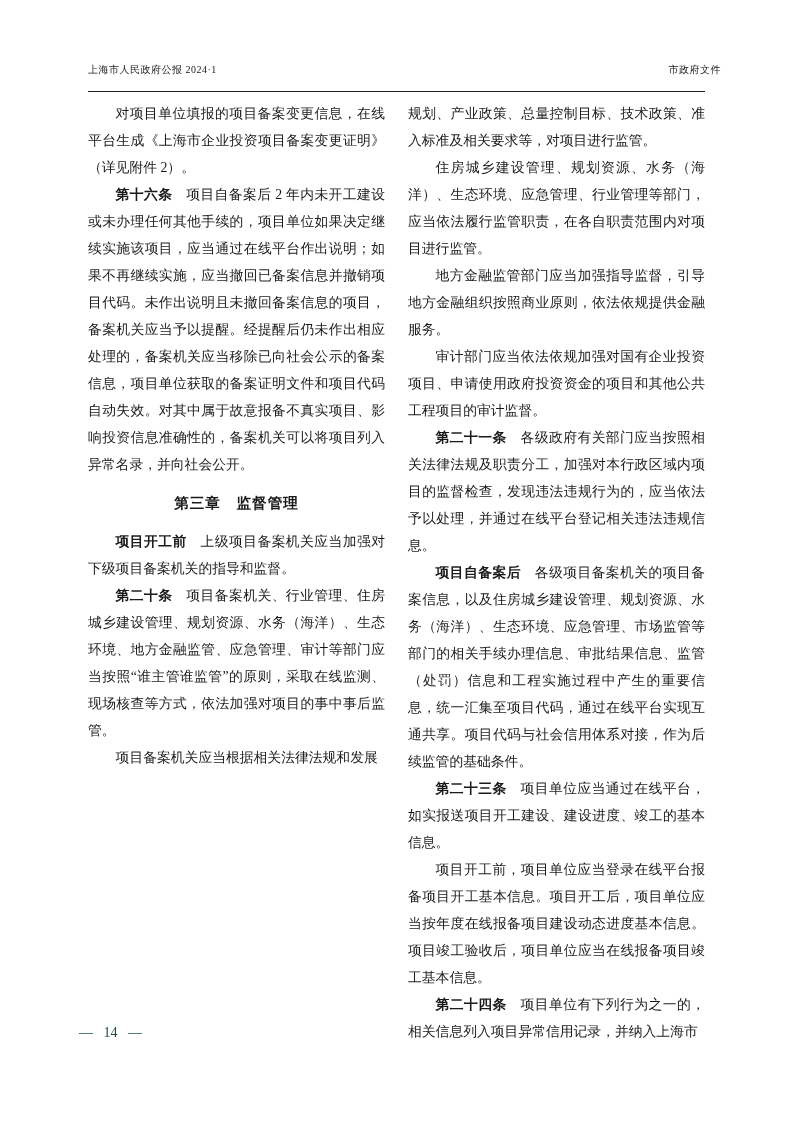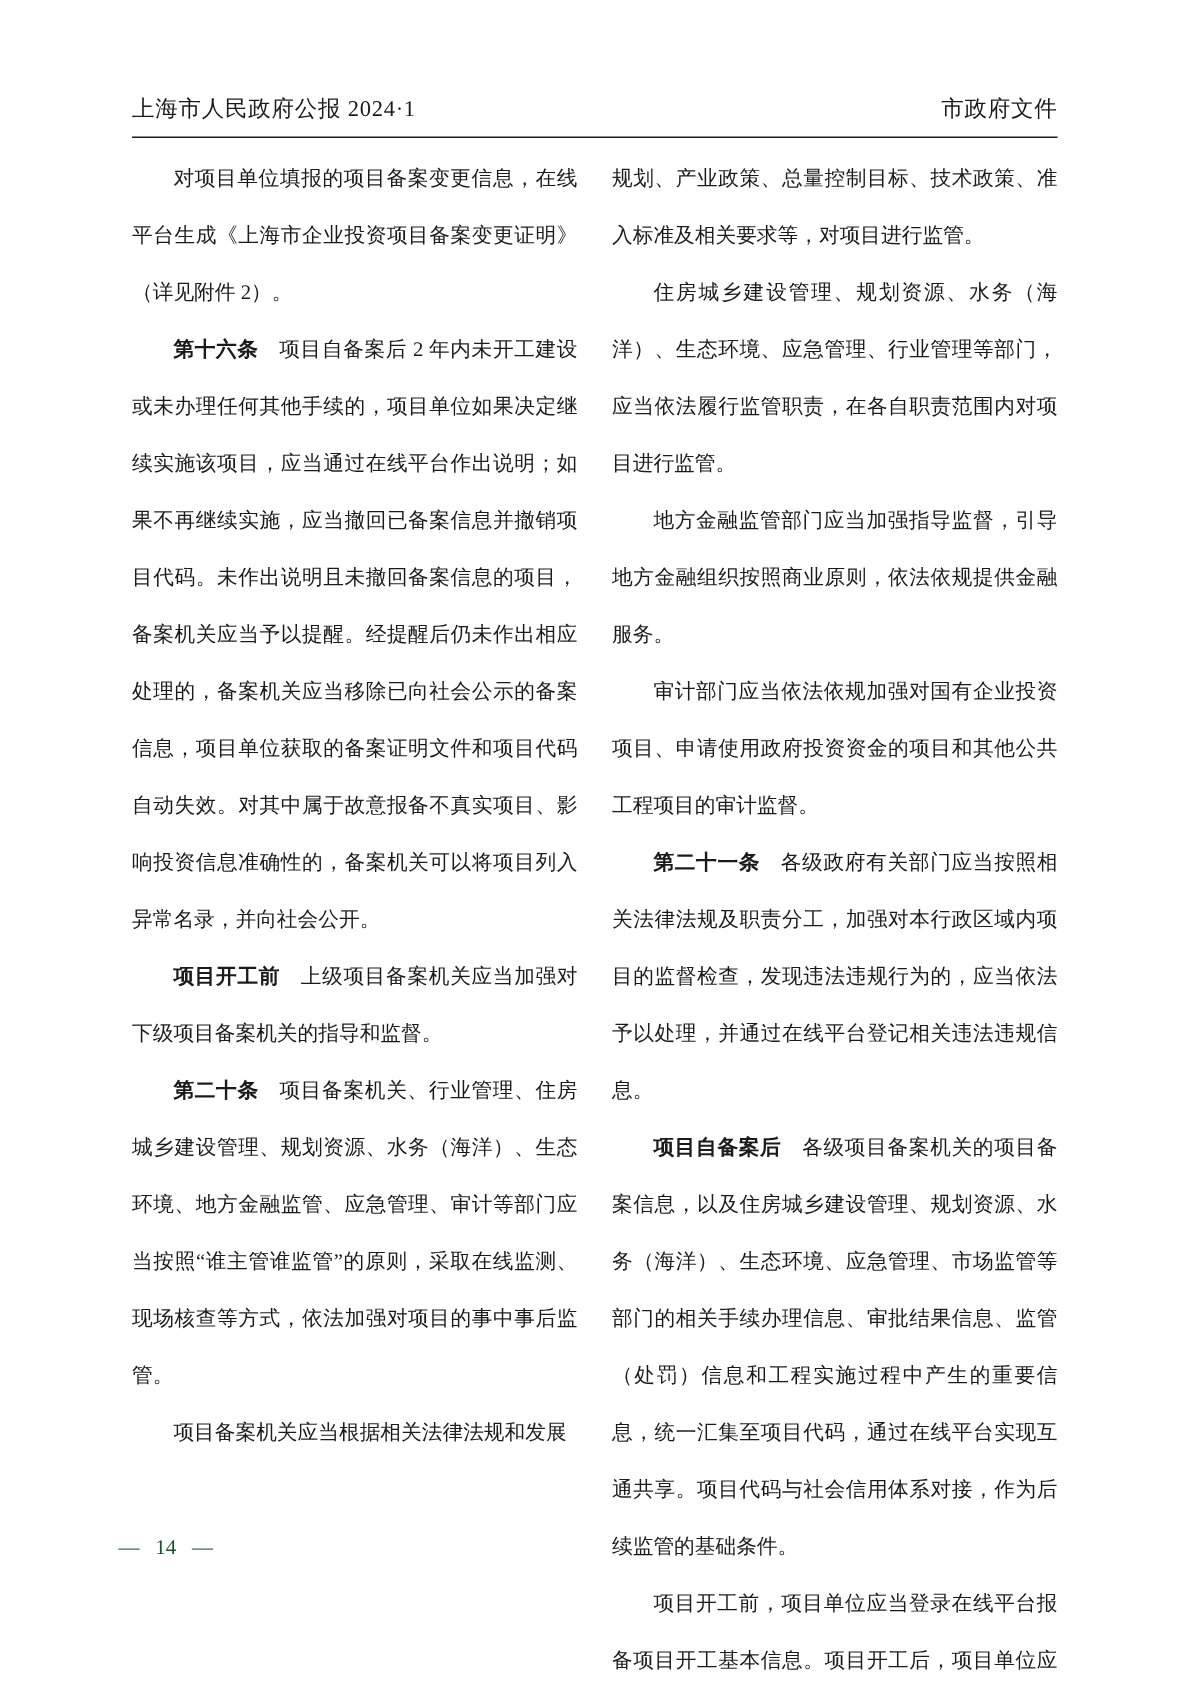--- a/index.html
+++ b/index.html
@@ -8,26 +8,26 @@
     height: 1122px;
     position: relative;
     background: #ffffff;
     font-family: "Liberation Serif", "DejaVu Serif", serif;
     color: #1a1a1a;
     overflow: hidden;
   }
   .page-header {
     position: absolute;
     left: 88px;
-    right: 88px;
+    right: 72px;
     top: 63px;
     display: flex;
     justify-content: space-between;
     align-items: flex-end;
-    font-size: 15px;
+    font-size: 10px;
     letter-spacing: 0.5px;
   }
   .header-rule {
     position: absolute;
     left: 88px;
     right: 88px;
     top: 91px;
     height: 0;
     border-top: 1.6px solid #1e1e1e;
   }
@@ -36,21 +36,21 @@
     left: 88px;
     top: 100px;
     width: 617px;
     display: flex;
     column-gap: 23px;
   }
   .column { width: 297px; }
   .para {
     margin: 0;
     font-size: 13.8px;
-    line-height: 38px;
+    line-height: 27px;
     text-align: justify;
     text-justify: inter-character;
   }
   .para.indent { text-indent: 2em; }
   .lead {
     font-weight: bold;
     font-family: Liberation Sans, sans-serif;
     margin-right: 1em;
   }
   .chapter-heading {
@@ -78,29 +78,31 @@
   <span>上海市人民政府公报 2024·1</span>
   <span>市政府文件</span>
 </div>
 
 <div class="header-rule"></div>
 
 <div class="columns">
   <div class="column">
       <p class="para indent">对项目单位填报的项目备案变更信息，在线平台生成《上海市企业投资项目备案变更证明》（详见附件 2）。</p>
       <p class="para indent"><b class="lead">第十六条</b>项目自备案后 2 年内未开工建设或未办理任何其他手续的，项目单位如果决定继续实施该项目，应当通过在线平台作出说明；如果不再继续实施，应当撤回已备案信息并撤销项目代码。未作出说明且未撤回备案信息的项目，备案机关应当予以提醒。经提醒后仍未作出相应处理的，备案机关应当移除已向社会公示的备案信息，项目单位获取的备案证明文件和项目代码自动失效。对其中属于故意报备不真实项目、影响投资信息准确性的，备案机关可以将项目列入异常名录，并向社会公开。</p>
+      <div class="chapter-heading">第三章　监督管理</div>
       <p class="para indent"><b class="lead">项目开工前</b>上级项目备案机关应当加强对下级项目备案机关的指导和监督。</p>
       <p class="para indent"><b class="lead">第二十条</b>项目备案机关、行业管理、住房城乡建设管理、规划资源、水务（海洋）、生态环境、地方金融监管、应急管理、审计等部门应当按照“谁主管谁监管”的原则，采取在线监测、现场核查等方式，依法加强对项目的事中事后监管。</p>
       <p class="para indent">项目备案机关应当根据相关法律法规和发展</p>
     </div>
   <div class="column">
       <p class="para">规划、产业政策、总量控制目标、技术政策、准入标准及相关要求等，对项目进行监管。</p>
       <p class="para indent">住房城乡建设管理、规划资源、水务（海洋）、生态环境、应急管理、行业管理等部门，应当依法履行监管职责，在各自职责范围内对项目进行监管。</p>
       <p class="para indent">地方金融监管部门应当加强指导监督，引导地方金融组织按照商业原则，依法依规提供金融服务。</p>
       <p class="para indent">审计部门应当依法依规加强对国有企业投资项目、申请使用政府投资资金的项目和其他公共工程项目的审计监督。</p>
       <p class="para indent"><b class="lead">第二十一条</b>各级政府有关部门应当按照相关法律法规及职责分工，加强对本行政区域内项目的监督检查，发现违法违规行为的，应当依法予以处理，并通过在线平台登记相关违法违规信息。</p>
       <p class="para indent"><b class="lead">项目自备案后</b>各级项目备案机关的项目备案信息，以及住房城乡建设管理、规划资源、水务（海洋）、生态环境、应急管理、市场监管等部门的相关手续办理信息、审批结果信息、监管（处罚）信息和工程实施过程中产生的重要信息，统一汇集至项目代码，通过在线平台实现互通共享。项目代码与社会信用体系对接，作为后续监管的基础条件。</p>
+      <p class="para indent"><b class="lead">第二十三条</b>项目单位应当通过在线平台，如实报送项目开工建设、建设进度、竣工的基本信息。</p>
       <p class="para indent">项目开工前，项目单位应当登录在线平台报备项目开工基本信息。项目开工后，项目单位应当按年度在线报备项目建设动态进度基本信息。项目竣工验收后，项目单位应当在线报备项目竣工基本信息。</p>
       <p class="para indent"><b class="lead">第二十四条</b>项目单位有下列行为之一的，相关信息列入项目异常信用记录，并纳入上海市</p>
     </div>
 </div>
 
 <div class="page-footer">— 14 —</div>
 
 </body></html>

